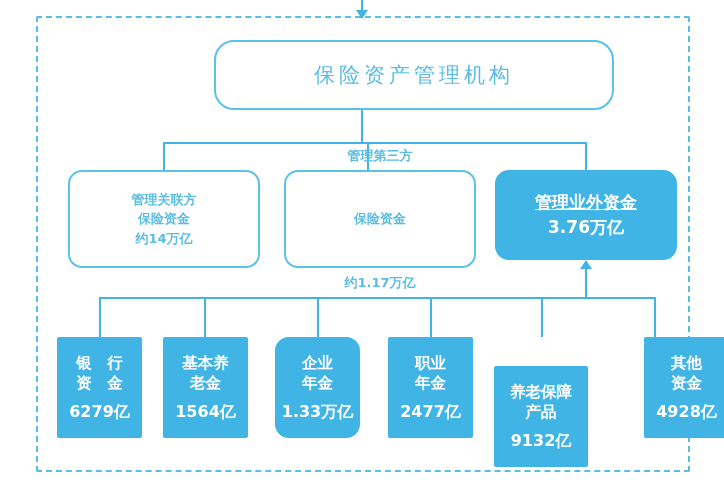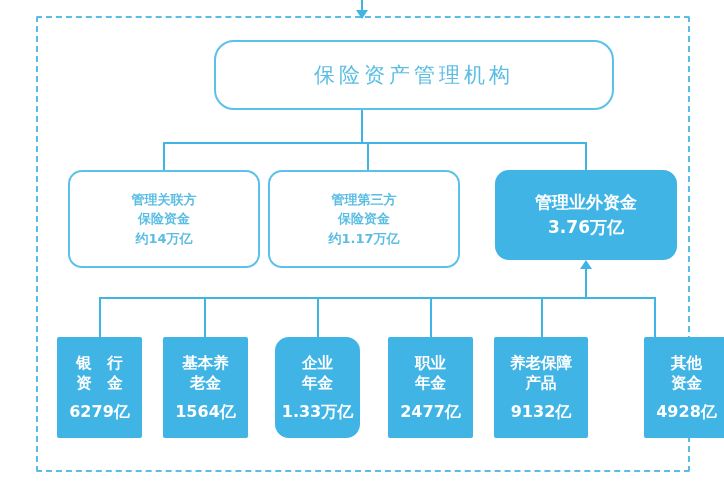--- a/index.html
+++ b/index.html
@@ -95,21 +95,21 @@
   .mid {
     top: 170px;
     width: 192px;
     height: 98px;
     border-radius: 14px;
     font-size: 13px;
     line-height: 1.48;
     font-weight: 600;
   }
   .mid-a { left: 68px; }
-  .mid-b { left: 268px; }
+  .mid-b { left: 284px; gap: 44px; }
   .mid-c {
     left: 495px;
     top: 170px;
     width: 182px;
     height: 90px;
     border-radius: 14px;
     font-size: 17px;
     line-height: 1.5;
     font-weight: 600;
   }
@@ -130,21 +130,21 @@
   .leaf .v {
     display: block;
     margin-top: 7px;
     font-size: 16px;
     font-weight: 700;
   }
   .spaced { letter-spacing: 5px; text-indent: 5px; }
 
   .mid .t { display: block; }
   .mid .v { display: block; }
-  .mid-c .t { display: block; }
+  .mid-c .t { display: block; text-decoration: underline; }
   .mid-c .v { display: block; }
 
   
   .watermark {
     position: absolute;
     left: 6px;
     top: 458px;
     display: flex;
     align-items: center;
     opacity: 0.45;
@@ -249,21 +249,21 @@
     <span class="t">年金</span>
     <span class="v">1.33万亿</span>
   </div>
 
   <div class="node node-filled leaf" style="left:388px;">
     <span class="t">职业</span>
     <span class="t">年金</span>
     <span class="v">2477亿</span>
   </div>
 
-  <div class="node node-filled leaf" style="left:494px; width:94px;">
+  <div class="node node-filled leaf" style="left:494px; width:94px;margin-top:29px;">
     <span class="t">养老保障</span>
     <span class="t">产品</span>
     <span class="v">9132亿</span>
   </div>
 
   <div class="node node-filled leaf" style="left:644px;">
     <span class="t">其他</span>
     <span class="t">资金</span>
     <span class="v">4928亿</span>
   </div>

